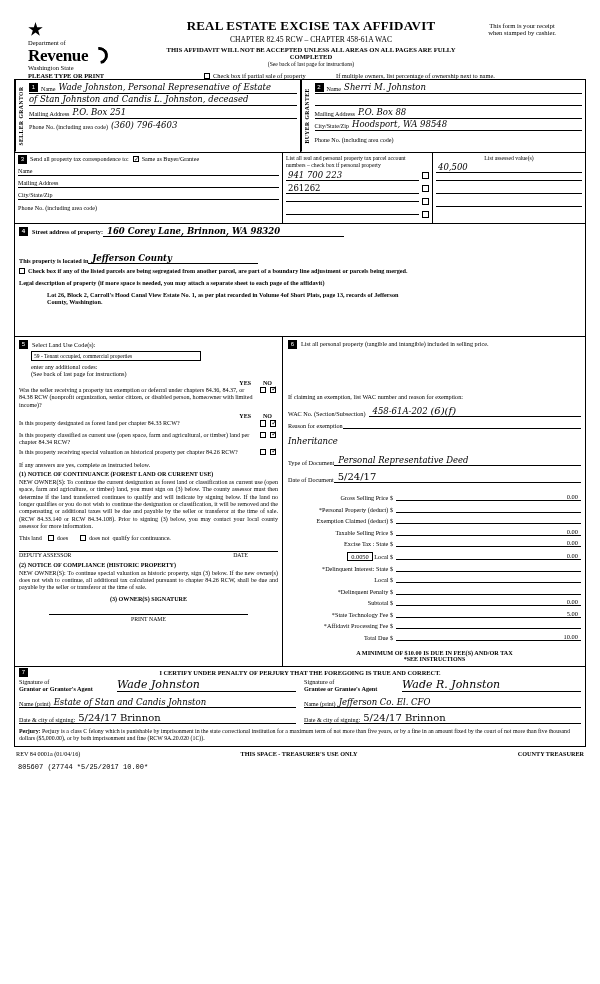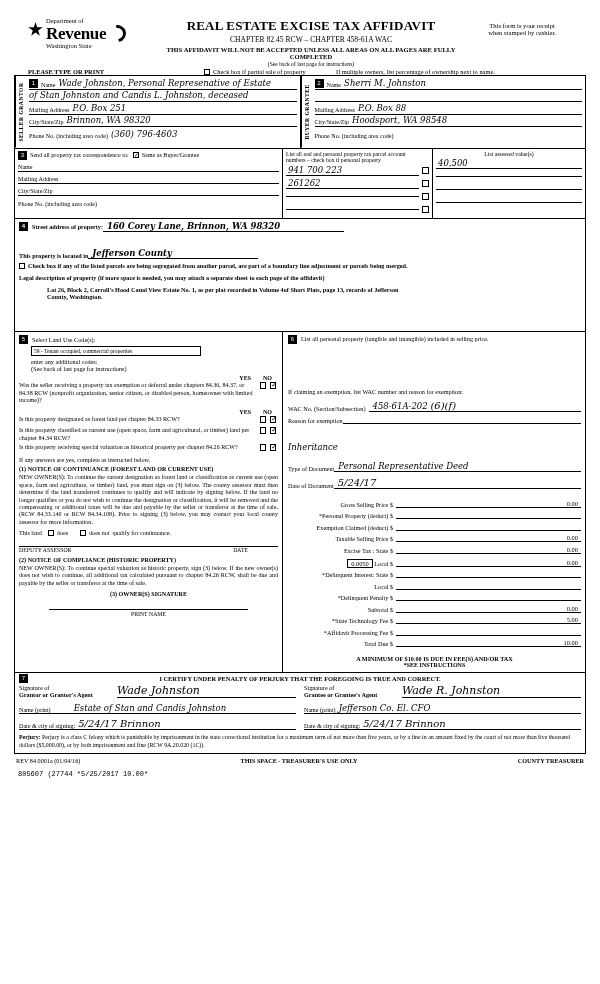--- a/index.html
+++ b/index.html
@@ -19,27 +19,26 @@
     height: 984px;
     padding: 18px 14px 0 14px;
   }
   .hand {
     font-family: "DejaVu Serif", serif;
     font-style: italic;
     font-size: 8.5px;
   }
   .hand-lg {
     font-family: "DejaVu Serif", serif;
-    font-style: italic;
     font-size: 10px;
   }
 
   
   .hdr { display: flex; align-items: flex-start; }
-  .logo-block { width: 150px; display: flex; align-items: flex-start; gap: 3px; padding-left: 14px;}
+  .logo-block { width: 150px; display: flex; align-items: flex-start; gap: 3px; padding-left: 14px; flex-direction: column;}
   .logo-star {
     width: 15px; height: 15px; background: #000; margin-top: 4px;
     clip-path: polygon(50% 0%, 61% 35%, 98% 35%, 68% 57%, 79% 91%, 50% 70%, 21% 91%, 32% 57%, 2% 35%, 39% 35%);
   }
   .logo-txt { line-height: 1.05; }
   .logo-dept { font-size: 6.5px; }
   .logo-rev { font-size: 17px; font-weight: bold; letter-spacing: -0.3px; }
   .logo-st { font-size: 6.5px; }
   .logo-swoosh {
     display:inline-block; width: 17px; height: 17px; border: 3px solid #000;
@@ -171,24 +170,20 @@
             <span class="lbl" style="margin-left:3px;">Name</span>
             <span class="val hand">Wade Johnston, Personal Represenative of Estate</span>
           </div>
           <div class="fline">
             <span class="val hand">of Stan Johnston and Candis L. Johnston, deceased</span>
           </div>
           <div class="fline">
             <span class="lbl">Mailing Address</span>
             <span class="val hand">P.O. Box 251</span>
           </div>
-          <div class="fline">
-            <span class="lbl">City/State/Zip</span>
-            <span class="val hand">Brinnon, WA 98320</span>
-          </div>
           <div class="fline last">
             <span class="lbl">Phone No. (including area code)</span>
             <span class="val hand">(360) 796-4603</span>
           </div>
         </div>
       </div>
       <div class="party">
         <div class="vlabel">BUYER  GRANTEE</div>
         <div class="pfields">
           <div class="fline">
@@ -370,21 +365,21 @@
         <div style="height:44px;"></div>
         <div>If claiming an exemption, list WAC number and reason for exemption:</div>
         <div style="display:flex; align-items:flex-end; margin-top:5px;">
           <span>WAC No. (Section/Subsection)</span>
           <span class="ul hand" style="margin-left:3px;"><span>458-61A-202</span> <span class="hand-lg">(6)(f)</span></span>
         </div>
         <div style="display:flex; align-items:flex-end; margin-top:5px;">
           <span>Reason for exemption</span>
           <span class="ul"></span>
         </div>
-        <div class="hand" style="margin-top:18px;">Inheritance</div>
+        <div class="hand" style="margin-top:7px;">Inheritance</div>
 
         <div style="display:flex; align-items:flex-end; margin-top:9px;">
           <span>Type of Document</span>
           <span class="ul hand">Personal Representative Deed</span>
         </div>
         <div style="display:flex; align-items:flex-end; margin-top:5px;">
           <span>Date of Document</span>
           <span class="ul hand-lg">5/24/17</span>
         </div>
 
@@ -455,21 +450,21 @@
       </div>
       <div class="sigcols">
         <div class="sigcol">
           <div style="display:flex; align-items:flex-end;">
             <div style="width:98px;">
               <div>Signature of</div>
               <div class="bold">Grantor or Grantor's Agent</div>
             </div>
             <div class="sigline sig-scrawl" style="flex:1;">Wade Johnston</div>
           </div>
-          <div class="sigline" style="margin-top:2px;gap:20px;">
+          <div class="sigline" style="margin-top:2px;">
             <span>Name (print)</span>
             <span class="hand" style="margin-left:3px;">Estate of Stan and Candis Johnston</span>
           </div>
           <div class="sigline" style="margin-top:2px;">
             <span>Date &amp; city of signing:</span>
             <span class="hand-lg" style="margin-left:3px;">5/24/17  Brinnon</span>
           </div>
         </div>
         <div class="sigcol" style="padding-right:0;">
           <div style="display:flex; align-items:flex-end;">

